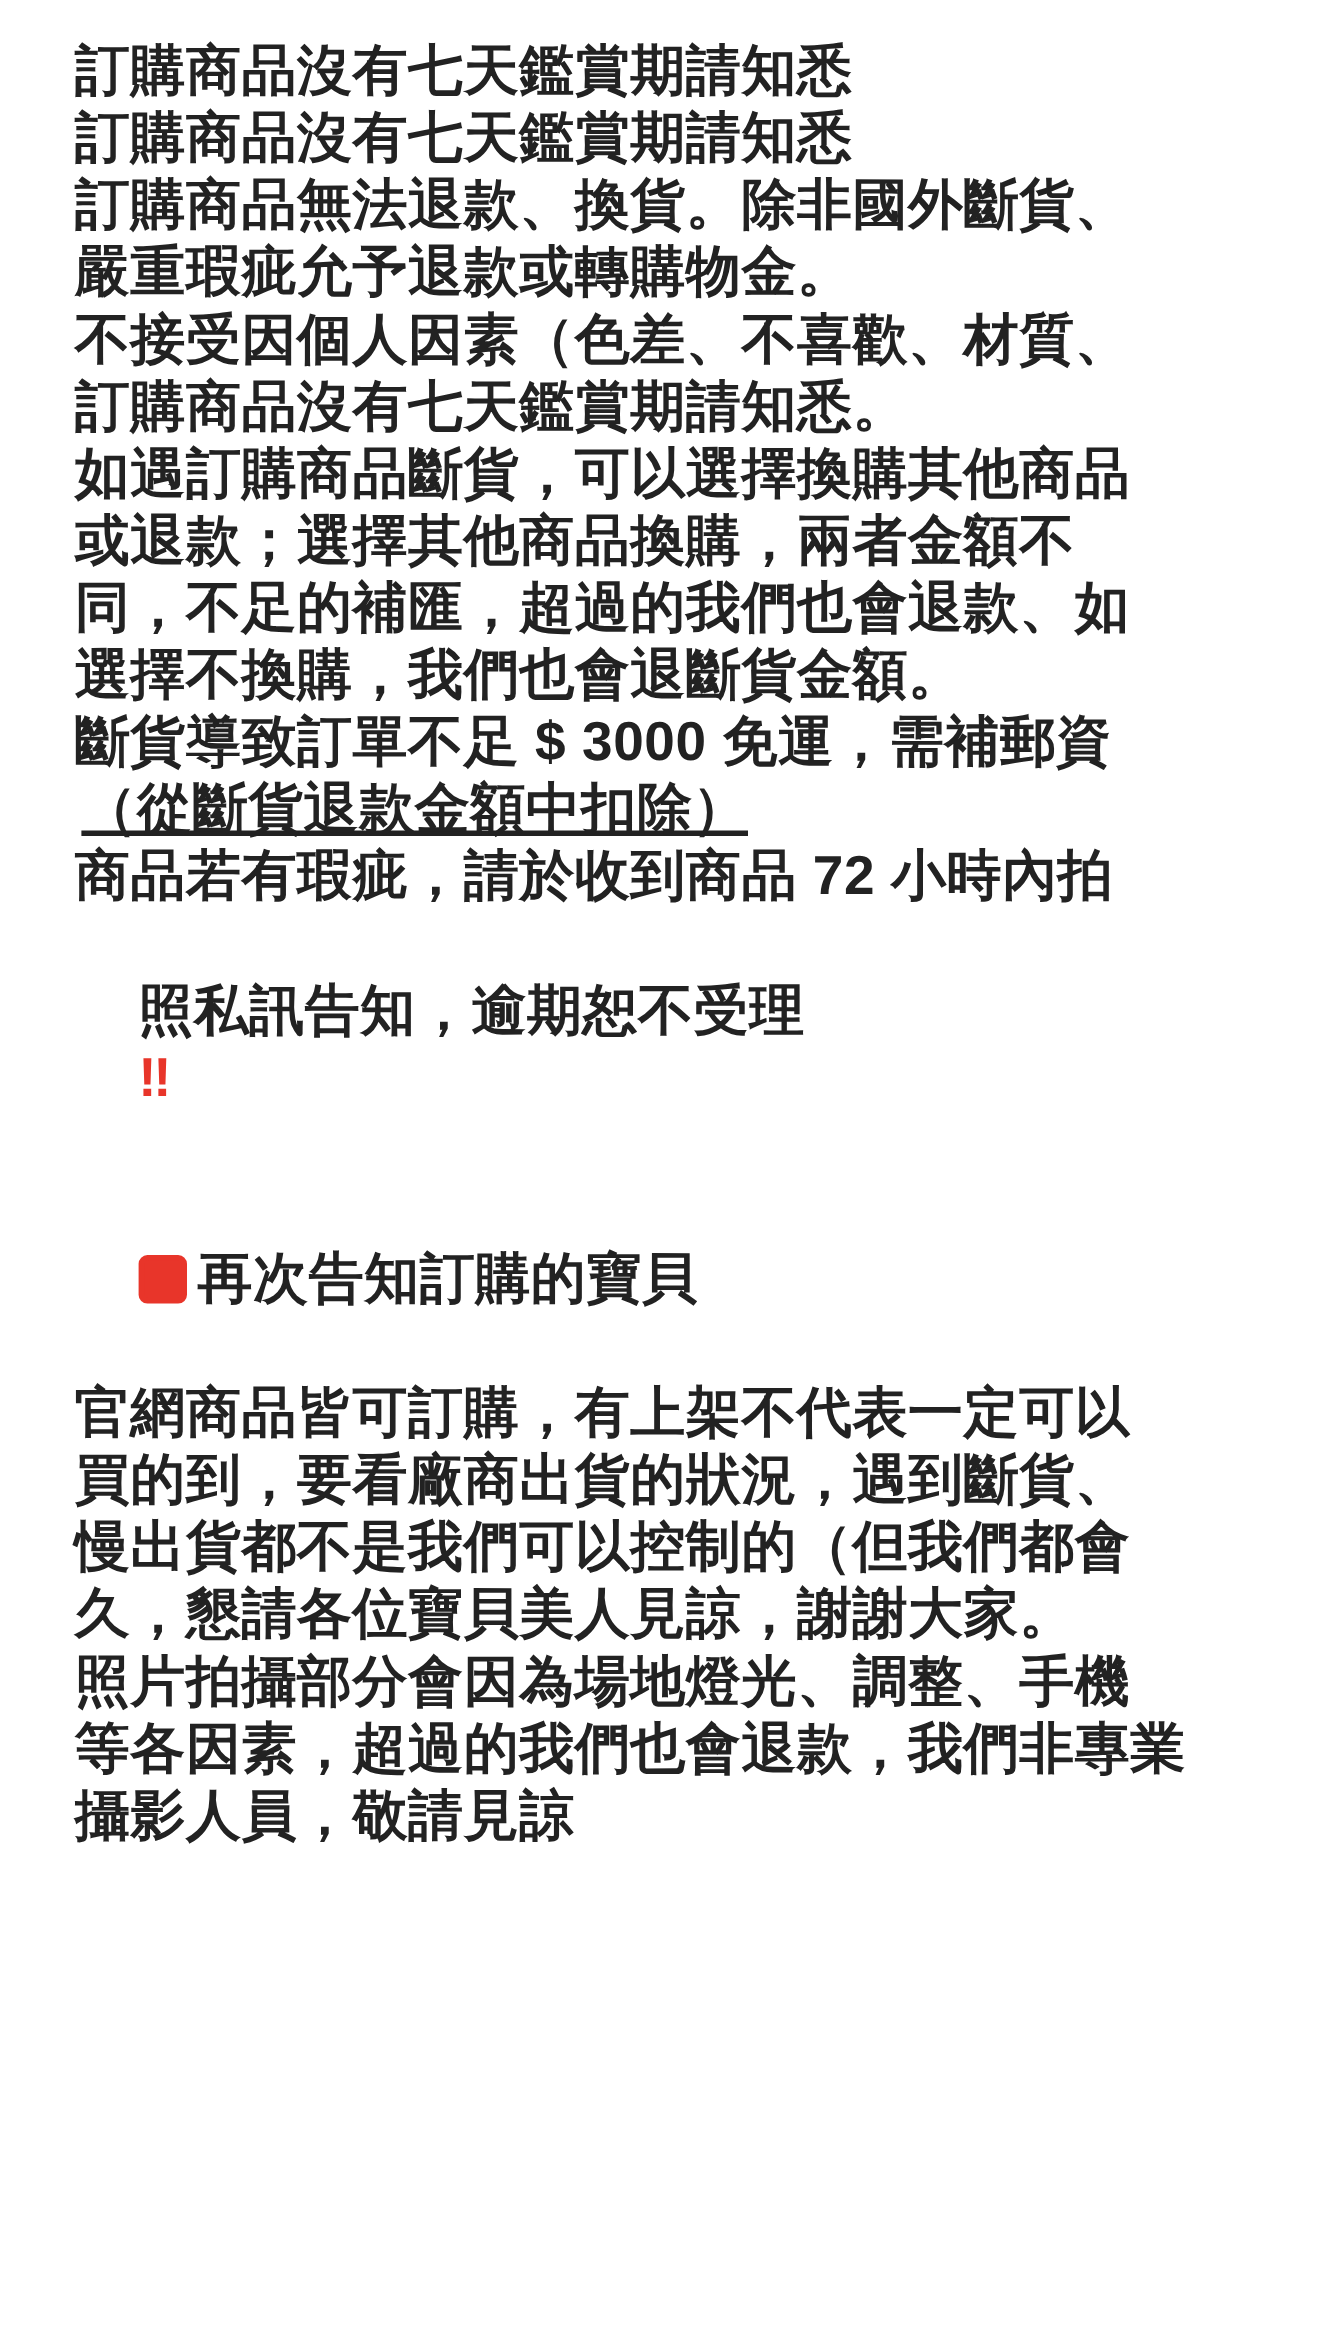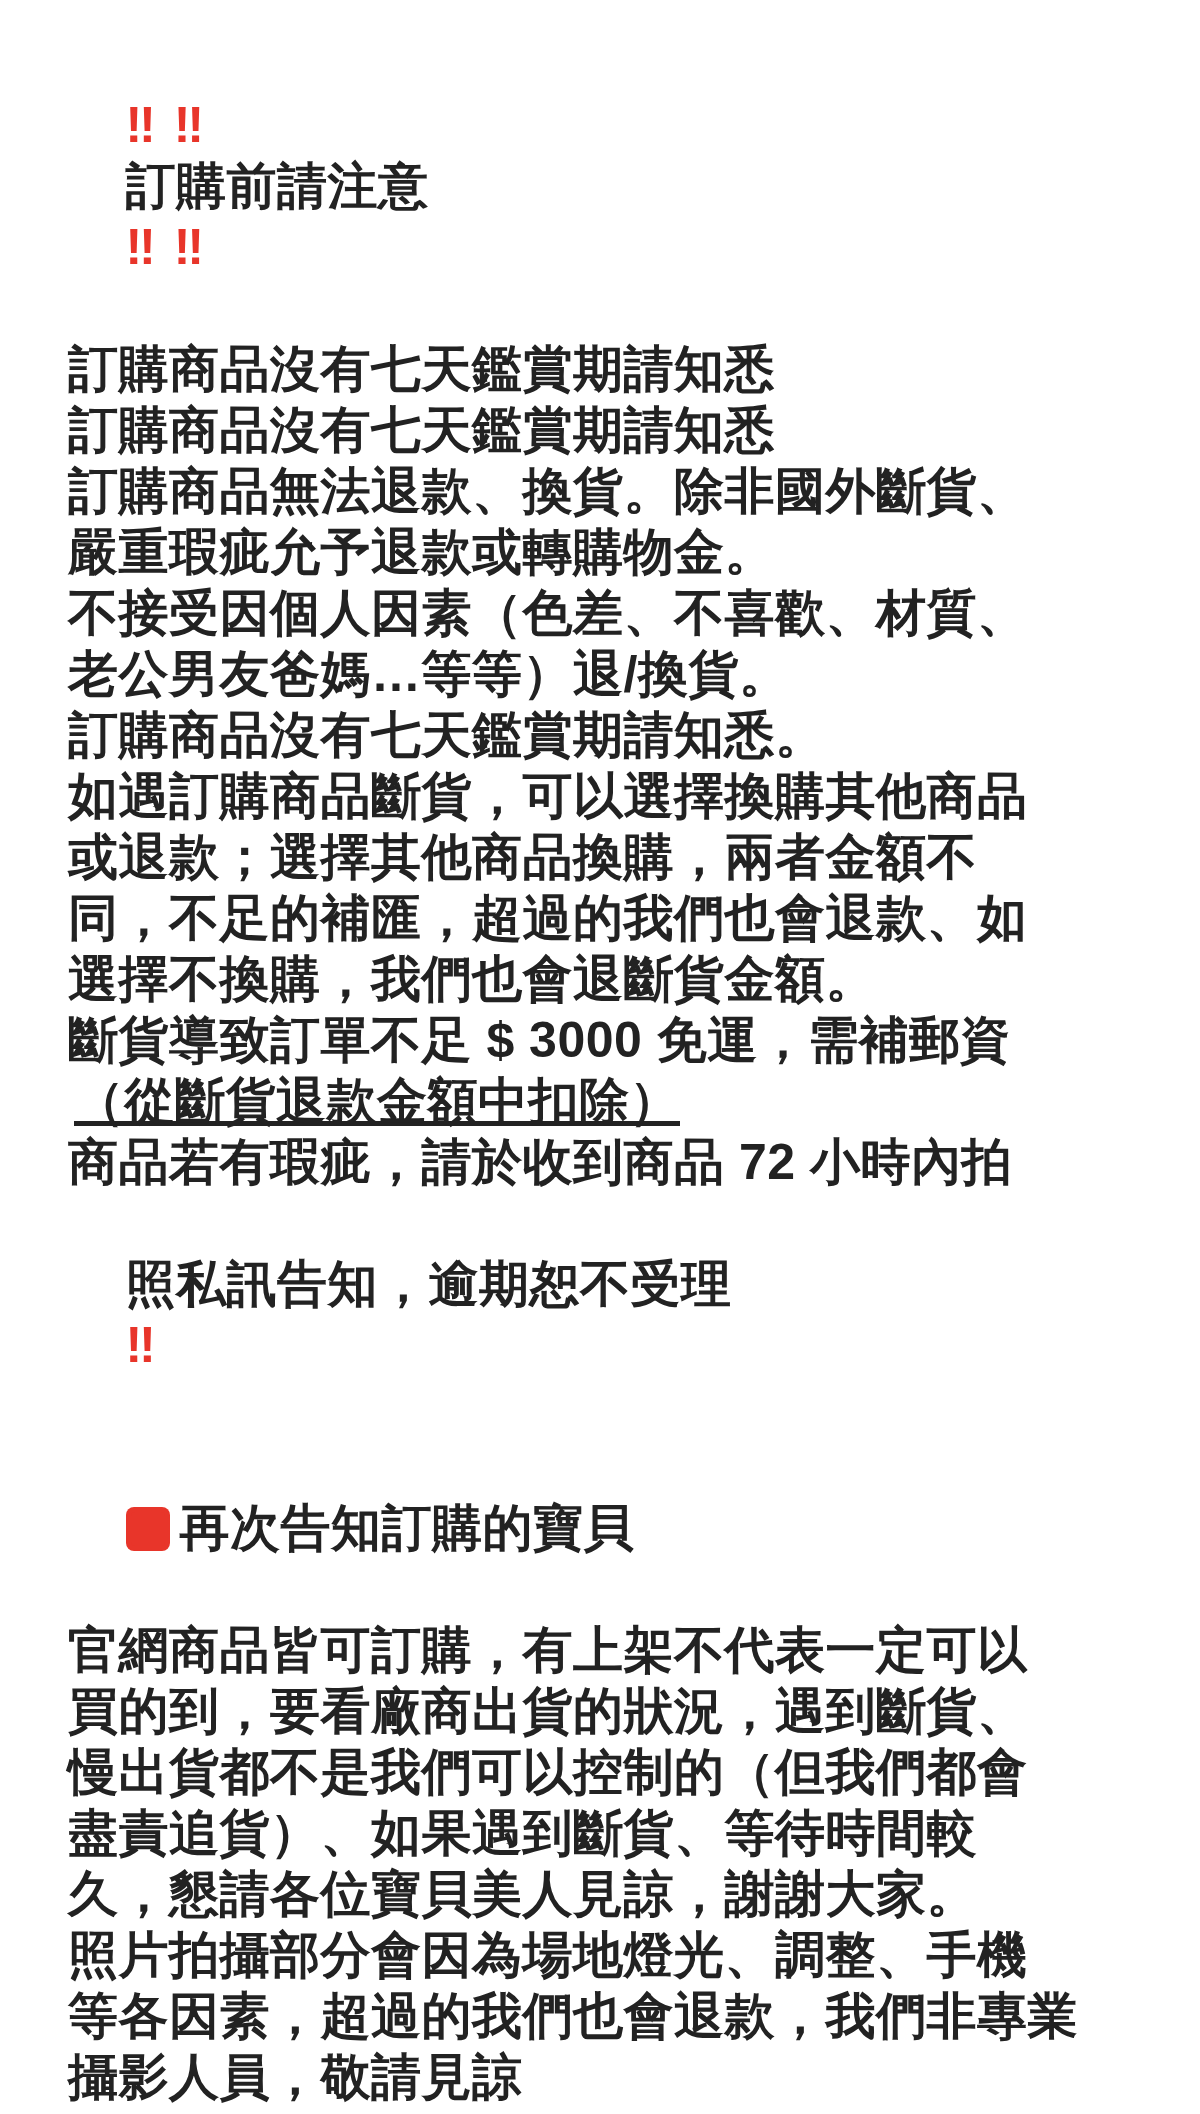--- a/index.html
+++ b/index.html
@@ -58,53 +58,46 @@
   .indent {
     padding-left: 6px;
     text-decoration: underline;
   }
 </style>
 </head>
 <body>
 
 <div class="page">
 
-  <div class="line heading">
-    <span class="bang">‼ ‼</span>
-    <span>訂購前請注意</span>
-    <span class="bang">‼ ‼</span>
-  </div>
 
   <div class="line">訂購商品沒有七天鑑賞期請知悉</div>
   <div class="line">訂購商品沒有七天鑑賞期請知悉</div>
   <div class="line">訂購商品無法退款、換貨。除非國外斷貨、</div>
   <div class="line">嚴重瑕疵允予退款或轉購物金。</div>
   <div class="line">不接受因個人因素（色差、不喜歡、材質、</div>
-  <div class="line">老公男友爸媽…等等）退/換貨。</div>
   <div class="line">訂購商品沒有七天鑑賞期請知悉。</div>
   <div class="line">如遇訂購商品斷貨，可以選擇換購其他商品</div>
   <div class="line">或退款；選擇其他商品換購，兩者金額不</div>
   <div class="line">同，不足的補匯，超過的我們也會退款、如</div>
   <div class="line">選擇不換購，我們也會退斷貨金額。</div>
   <div class="line">斷貨導致訂單不足 $ 3000 免運，需補郵資</div>
   <div class="line indent">（從斷貨退款金額中扣除）</div>
   <div class="line">商品若有瑕疵，請於收到商品 72 小時內拍</div>
   <div class="line">
     <span>照私訊告知，逾期恕不受理</span>
     <span class="bang">‼</span>
   </div>
 
   <div class="line heading">
     <span class="stop-icon"></span><span>再次告知訂購的寶貝</span>
   </div>
 
   <div class="line">官網商品皆可訂購，有上架不代表一定可以</div>
   <div class="line">買的到，要看廠商出貨的狀況，遇到斷貨、</div>
   <div class="line">慢出貨都不是我們可以控制的（但我們都會</div>
-  <div class="line">盡責追貨）、如果遇到斷貨、等待時間較</div>
   <div class="line">久，懇請各位寶貝美人見諒，謝謝大家。</div>
   <div class="line">照片拍攝部分會因為場地燈光、調整、手機</div>
   <div class="line">等各因素，超過的我們也會退款，我們非專業</div>
   <div class="line">攝影人員，敬請見諒</div>
 
   <div class="line">
     
   </div>
 
 </div>

